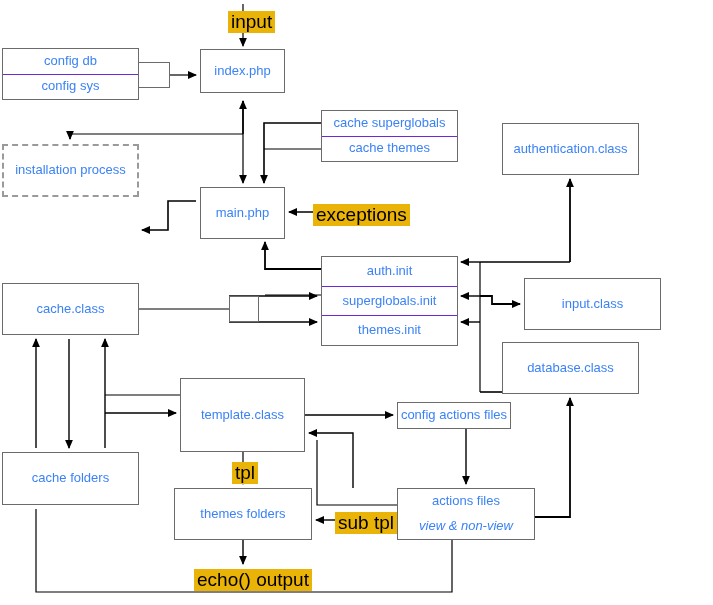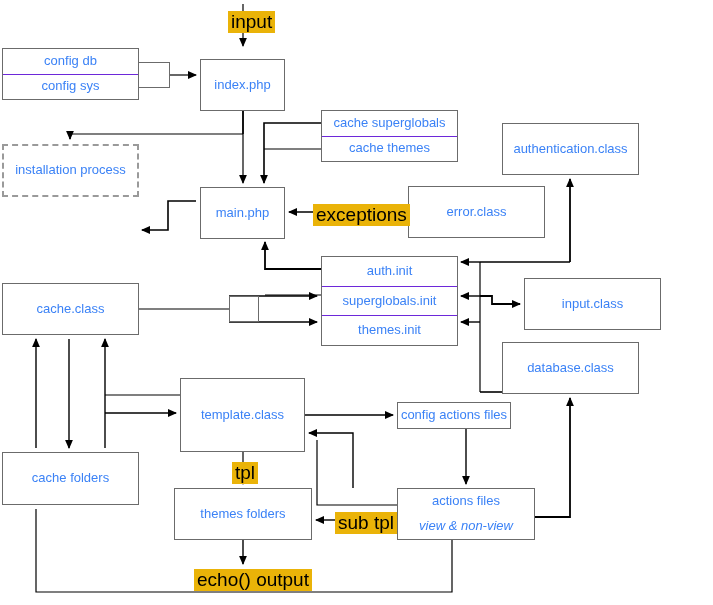--- a/index.html
+++ b/index.html
@@ -167,21 +167,21 @@
   </svg>
 
   <div class="floating-label" style="left:228px; top:11px;">input</div>
 
   <div class="node plain-split" style="left:2px; top:48px; width:137px; height:52px;">
     <div class="cell">config db</div>
     <div class="cell">config sys</div>
   </div>
   <div class="connector-box" style="left:139px; top:62px; width:31px; height:26px; border-left:none;"></div>
 
-  <div class="node" style="left:200px; top:59px; width:85px; height:52px;">
+  <div class="node" style="left:200px; top:49px; width:85px; height:44px;">
     <div class="cell">index.php</div>
   </div>
 
   <div class="node dashed" style="left:2px; top:144px; width:137px; height:53px;">
     <div class="cell">installation process</div>
   </div>
 
 
   <div class="node" style="left:200px; top:187px; width:85px; height:52px;">
     <div class="cell">main.php</div>
@@ -189,23 +189,20 @@
 
   <div class="node plain-split" style="left:321px; top:110px; width:137px; height:52px;">
     <div class="cell">cache superglobals</div>
     <div class="cell">cache themes</div>
   </div>
 
   <div class="node" style="left:502px; top:123px; width:137px; height:52px;">
     <div class="cell">authentication.class</div>
   </div>
 
-  <div class="node" style="left:408px; top:186px; width:137px; height:52px;">
-    <div class="cell">error.class</div>
-  </div>
 
   <div class="floating-label" style="left:313px; top:204px;">exceptions</div>
 
   <div class="node stack plain-split" style="left:321px; top:256px; width:137px; height:90px;">
     <div class="cell">auth.init</div>
     <div class="cell">superglobals.init</div>
     <div class="cell">themes.init</div>
   </div>
 
   <div class="connector-box" style="left:229px; top:296px; width:30px; height:26px;"></div>

